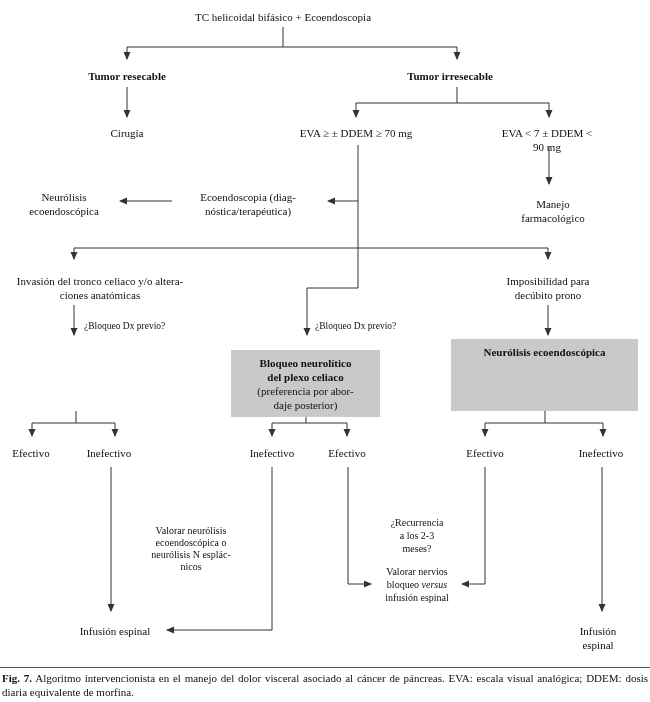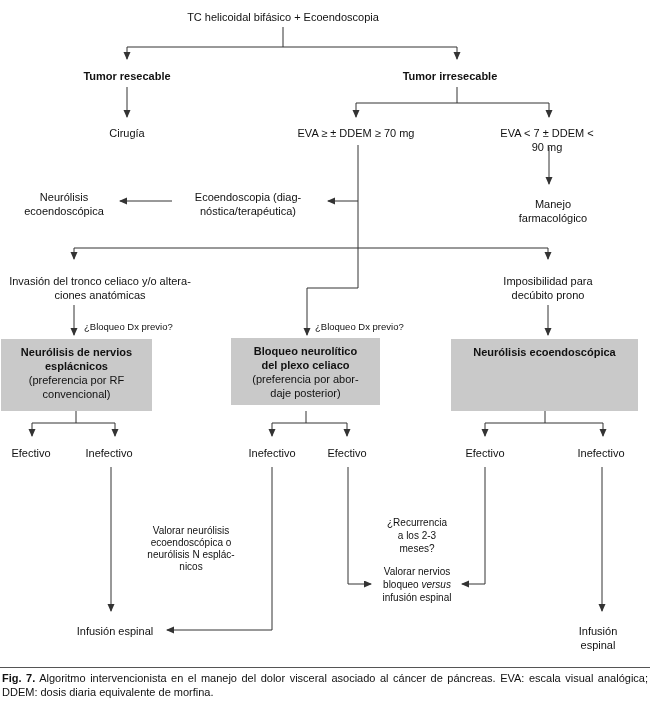--- a/index.html
+++ b/index.html
@@ -1,17 +1,17 @@
 <!DOCTYPE html>
 <html style="--box-fill: #c9c9c9; --line: #333333; --text: #111111;"><head>
 <meta charset="utf-8">
 <style>
   html,body{margin:0;padding:0;background:#ffffff;}
   .stage{position:relative;width:650px;height:702px;background:#fff;overflow:hidden;
-         font-family:Liberation Sans, sans-serif;color:var(--text,#111);}
+         font-family:Liberation Serif, serif;color:var(--text,#111);}
   svg.wires{position:absolute;left:0;top:0;}
   svg.wires path{stroke:var(--line,#333);stroke-width:1;fill:none;}
   svg.wires .ah{fill:var(--line,#333);stroke:none;}
   .node{position:absolute;font-size:11px;line-height:14px;text-align:center;white-space:pre-line;}
   .ctr{transform:translateX(-50%);}
   .b{font-weight:bold;}
   .small{font-size:10px;line-height:12px;}
   .tiny{font-size:9.5px;line-height:11px;white-space:nowrap;}
   .lh13{line-height:13px;}
   .gbox{position:absolute;background:var(--box-fill,#c9c9c9);text-align:center;
@@ -83,27 +83,21 @@
   <div class="node ctr" style="left:553px;top:197px">Manejo farmacológico</div>
 
   <div class="node ctr" style="left:100px;top:274px">Invasión del tronco celiaco y/o altera-
 ciones anatómicas</div>
   <div class="node ctr" style="left:548px;top:274px">Imposibilidad para
 decúbito prono</div>
 
   <div class="node tiny" style="left:84px;top:321px">¿Bloqueo Dx previo?</div>
   <div class="node tiny" style="left:315px;top:321px">¿Bloqueo Dx previo?</div>
 
-  <div class="gbox" style="left:1px;top:339px;width:151px;height:72px">
-    <div class="gbox-title">Neurólisis de nervios
-esplácnicos</div>
-    <div class="gbox-sub">(preferencia por RF
-convencional)</div>
-  </div>
-  <div class="gbox" style="left:231px;top:338px;width:149px;height:67px">
+  <div class="gbox" style="left:231px;top:350px;width:149px;height:67px">
     <div class="gbox-title">Bloqueo neurolítico
 del plexo celiaco</div>
     <div class="gbox-sub">(preferencia por abor-
 daje posterior)</div>
   </div>
   <div class="gbox" style="left:451px;top:339px;width:187px;height:72px">
     <div class="gbox-title">Neurólisis ecoendoscópica</div>
   </div>
 
   <div class="node ctr" style="left:31px;top:446px">Efectivo</div>

